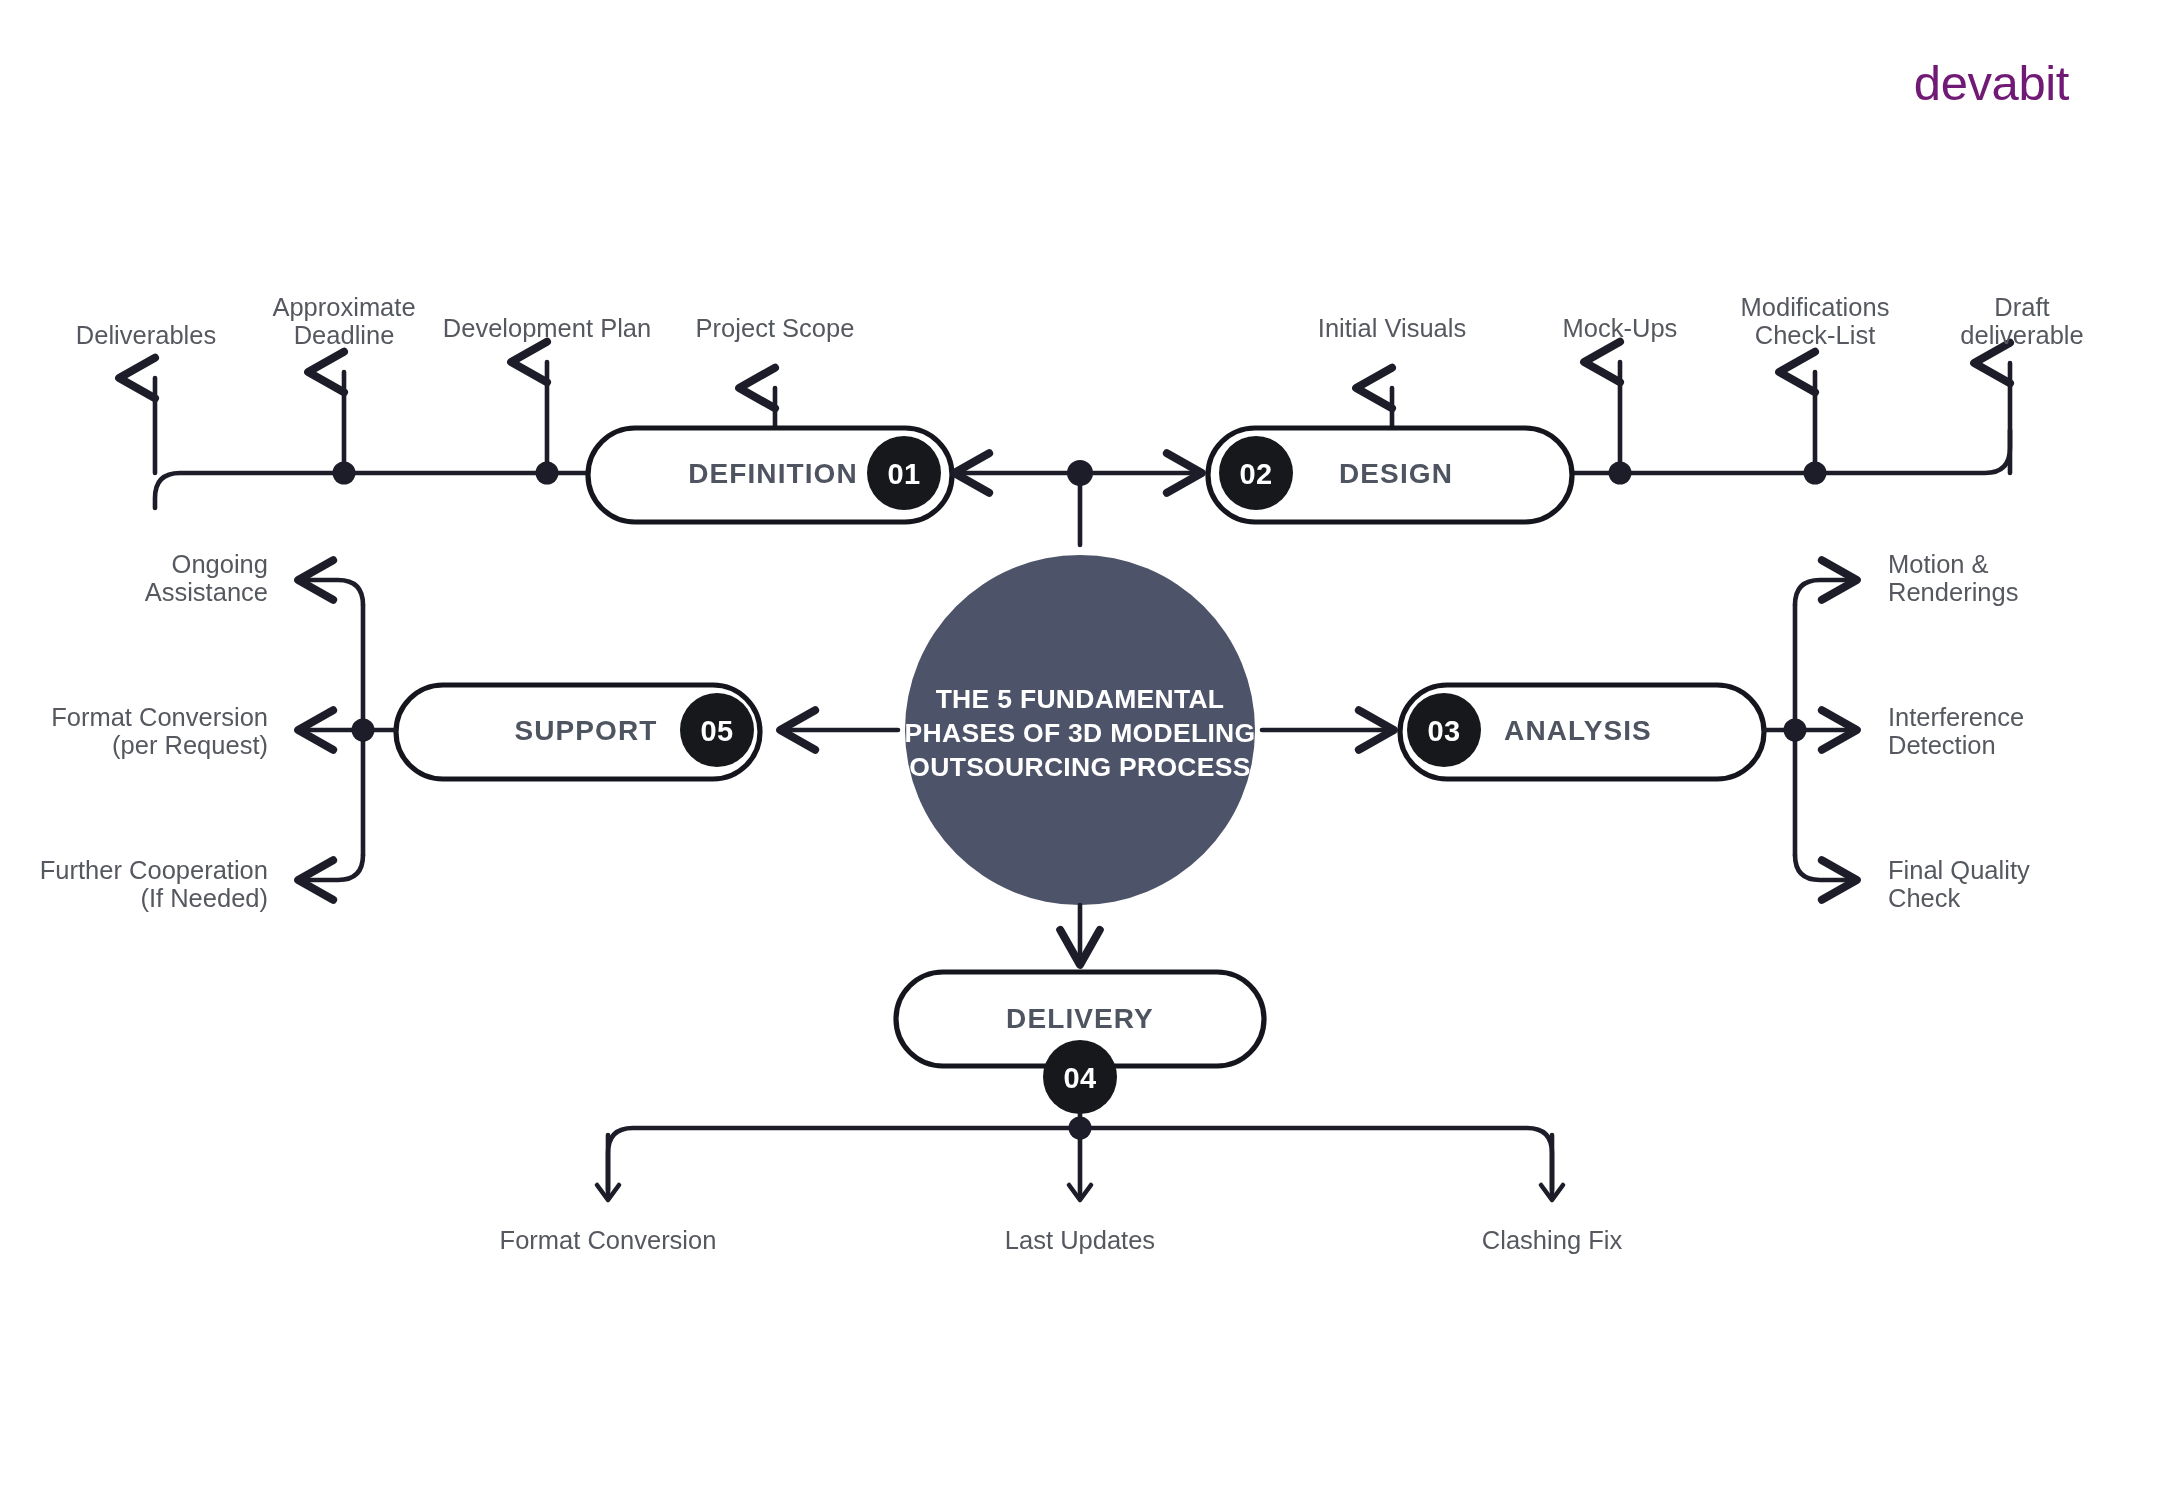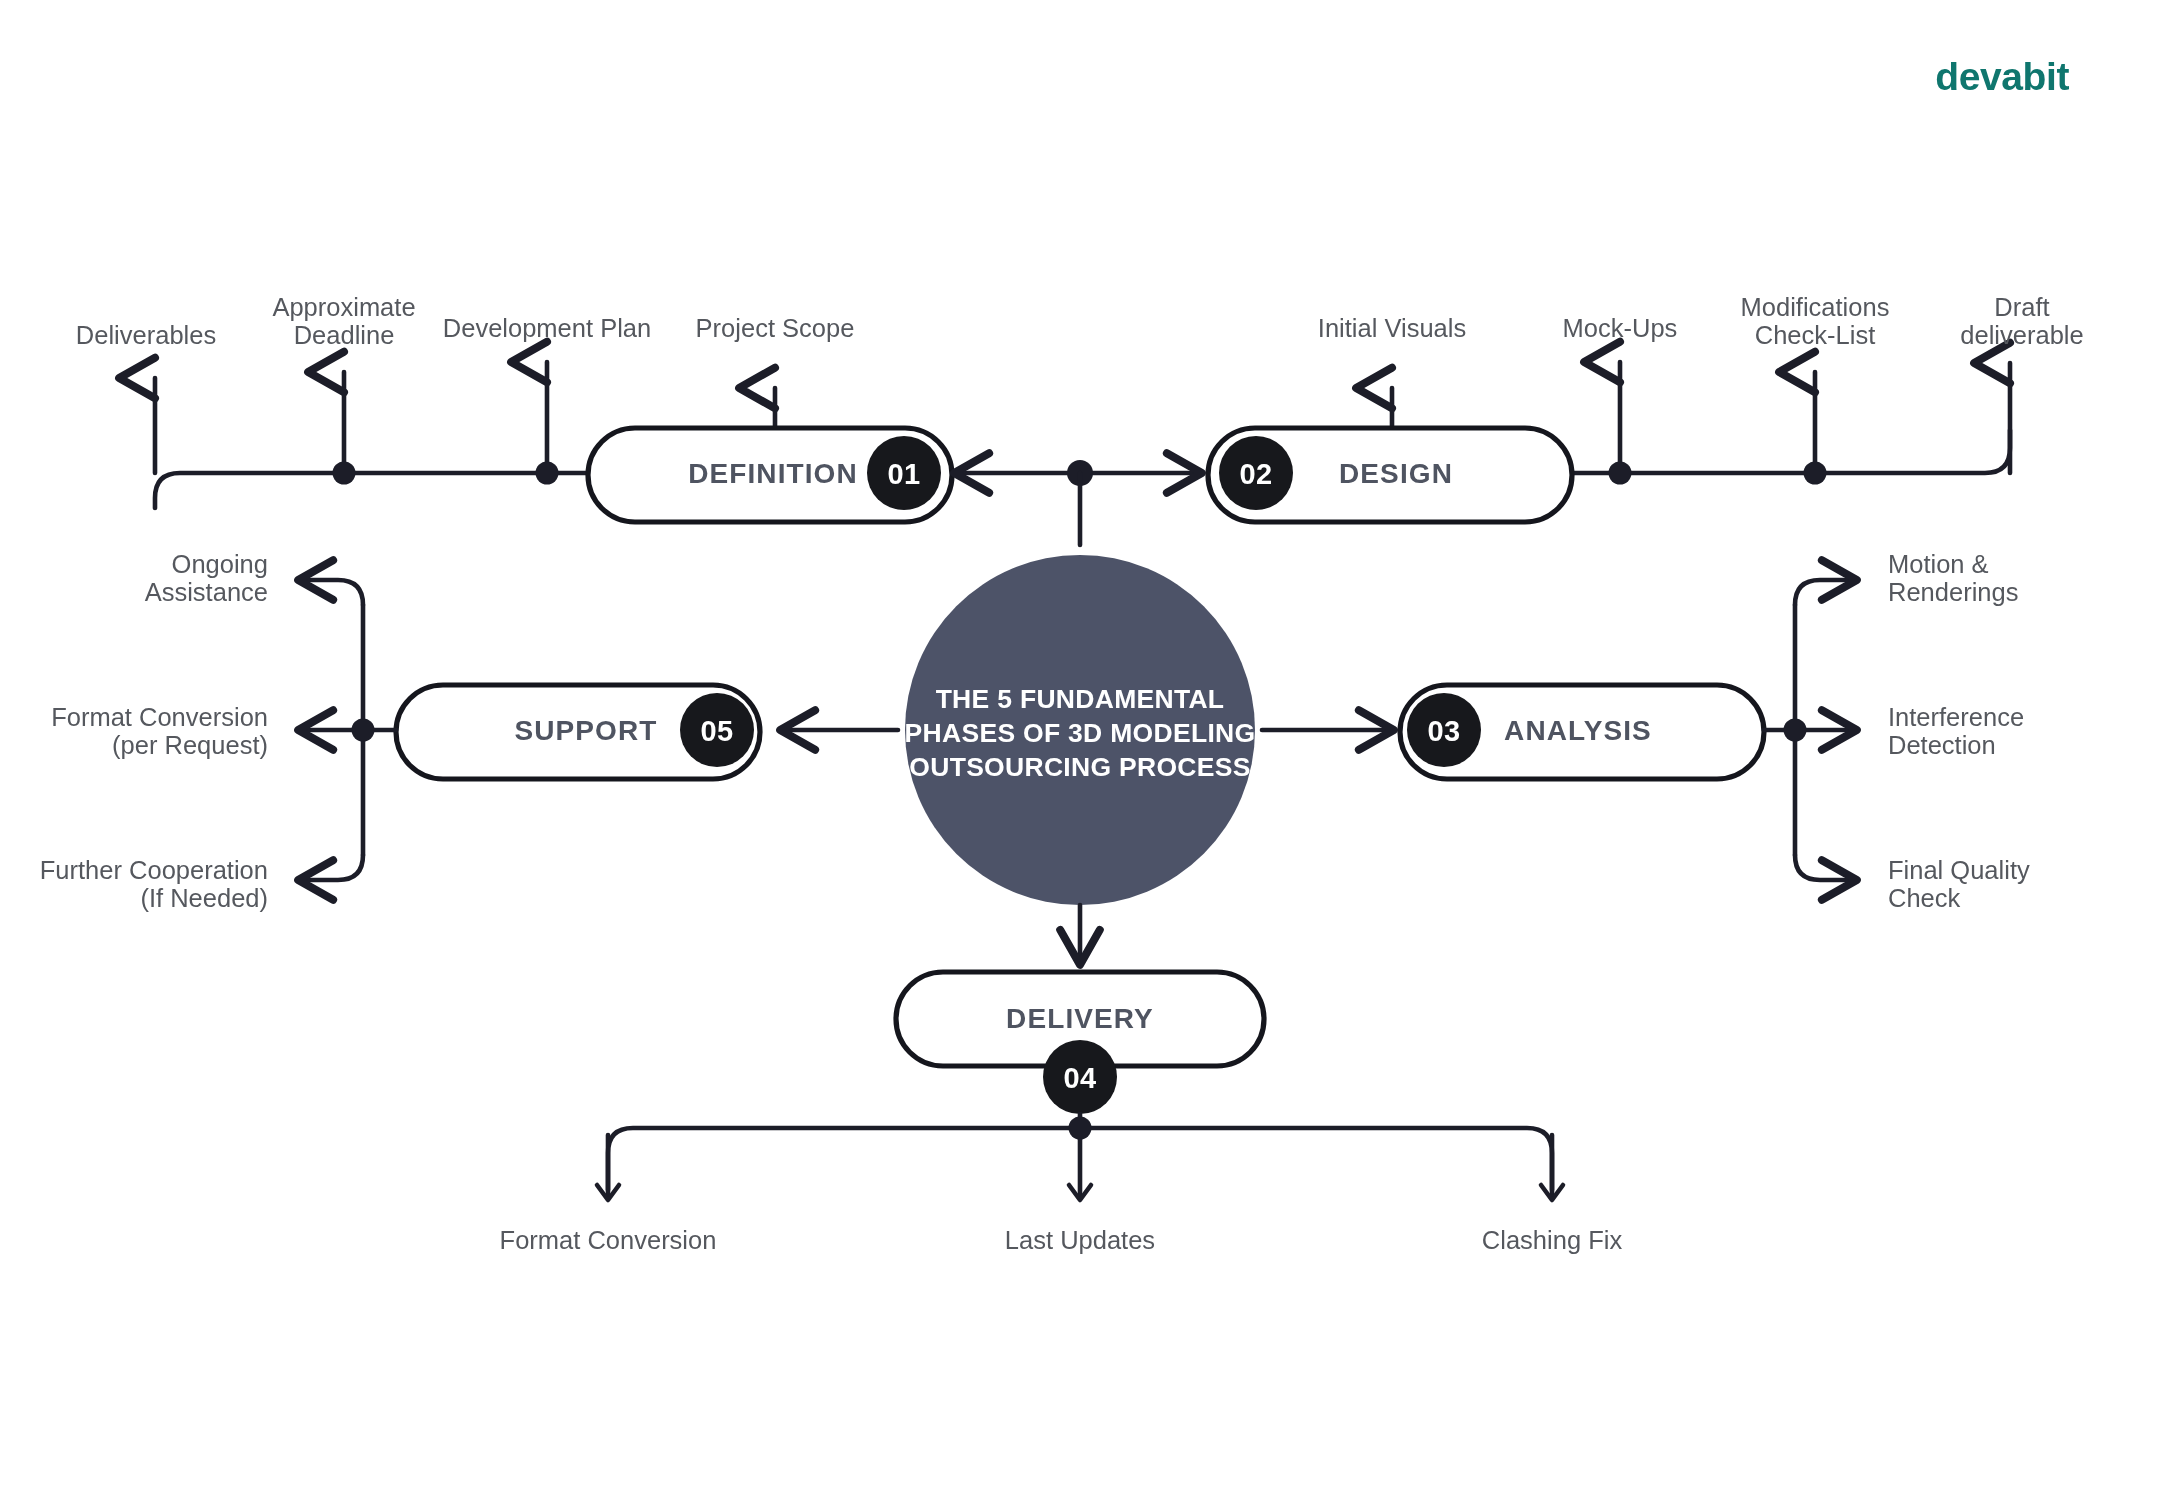--- a/index.html
+++ b/index.html
@@ -12,23 +12,23 @@
     position: relative;
     width: 2161px;
     height: 1505px;
     background: #ffffff;
     overflow: hidden;
   }
   #brand {
     position: absolute;
     right: 92px;
     top: 55px;
-    font-size: 39px;
-    font-weight: 700;
-    color: #0f766e;
+    font-size: 49px;
+    font-weight: 400;
+    color: #701a75;
     letter-spacing: -0.4px;
   }
   svg#diagram {
     position: absolute;
     left: 0; top: 0;
     width: 2161px;
     height: 1505px;
   }
   .lbl {
     fill: #55585e;

